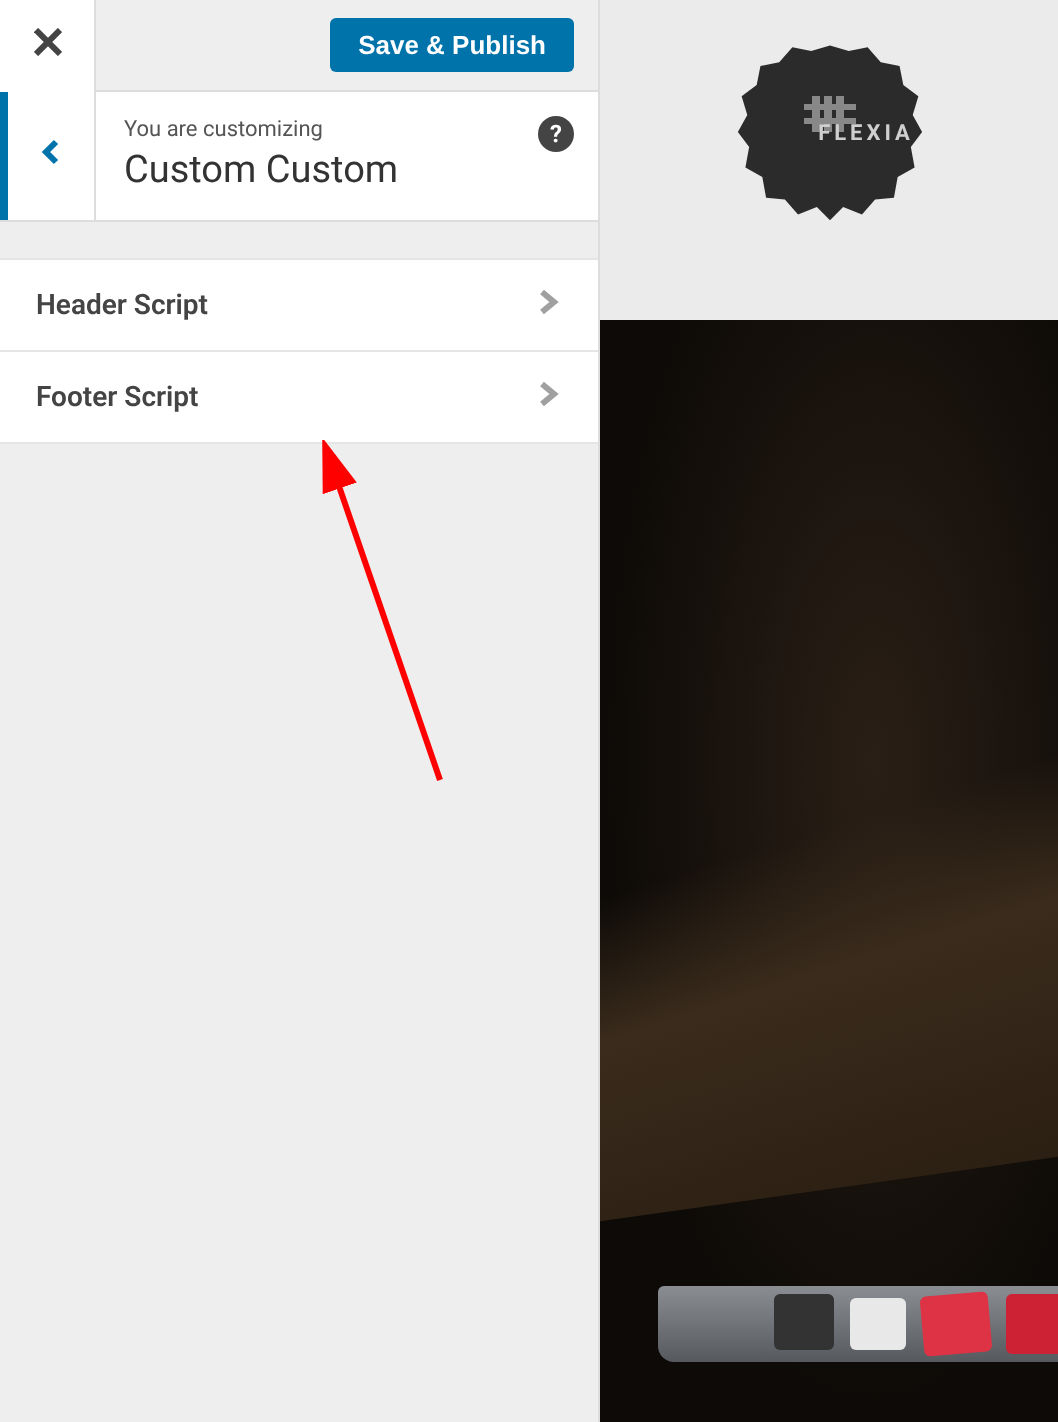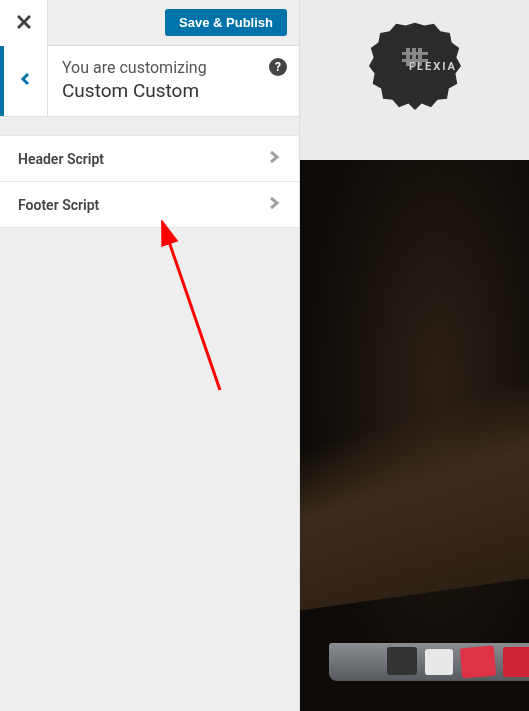--- a/index.html
+++ b/index.html
@@ -66,21 +66,21 @@
       cursor: pointer;
       border-left: 4px solid #0073aa;
     }
     .back-btn svg { width: 16px; height: 16px; stroke: #0073aa; stroke-width: 3; fill: none; }
     .header-text {
       flex: 1;
       padding: 12px 14px 14px;
       position: relative;
     }
     .subtitle {
-      font-size: 16px;
+      font-size: 11px;
       color: #555;
       margin-bottom: 2px;
     }
     .title {
       font-size: 19px;
       color: #333;
       font-weight: 400;
     }
     .help-icon {
       position: absolute;

